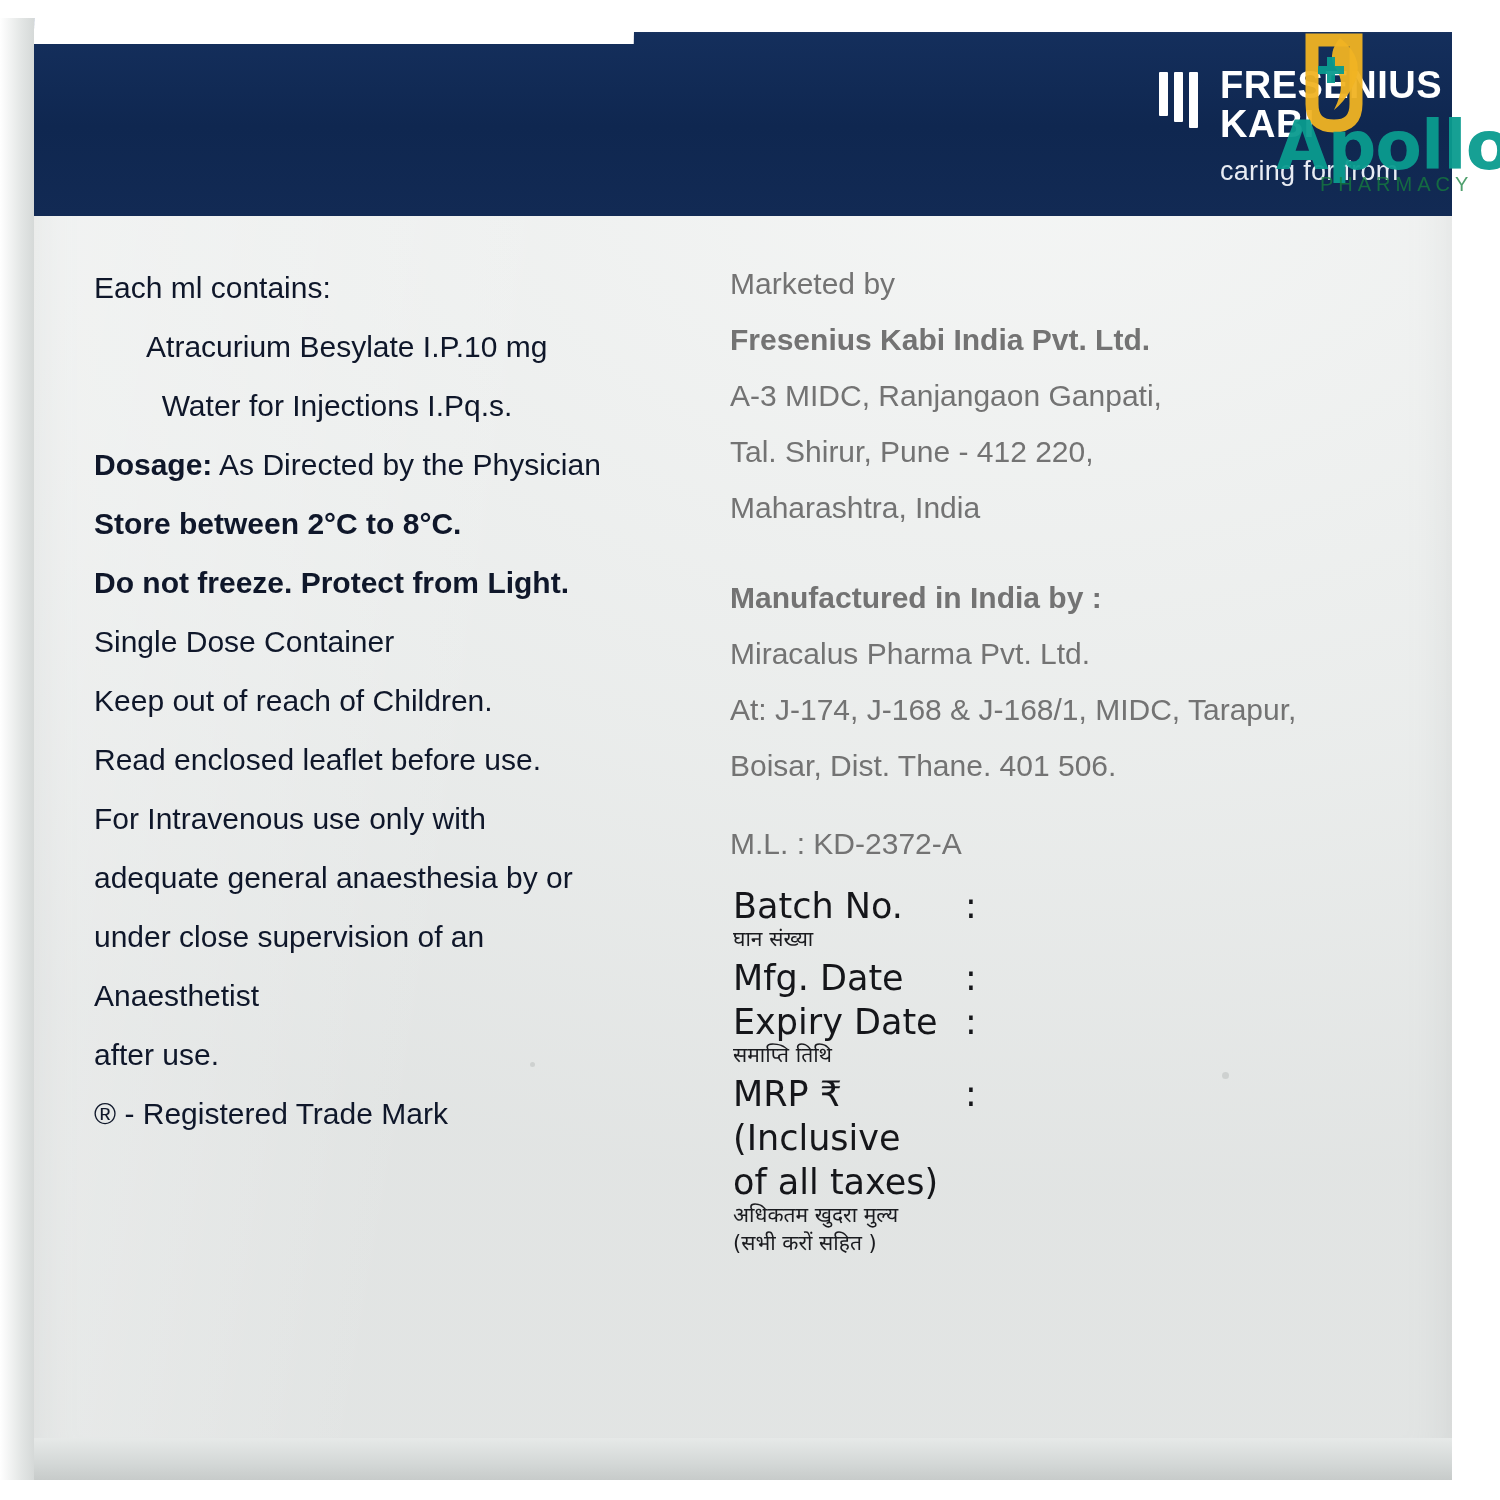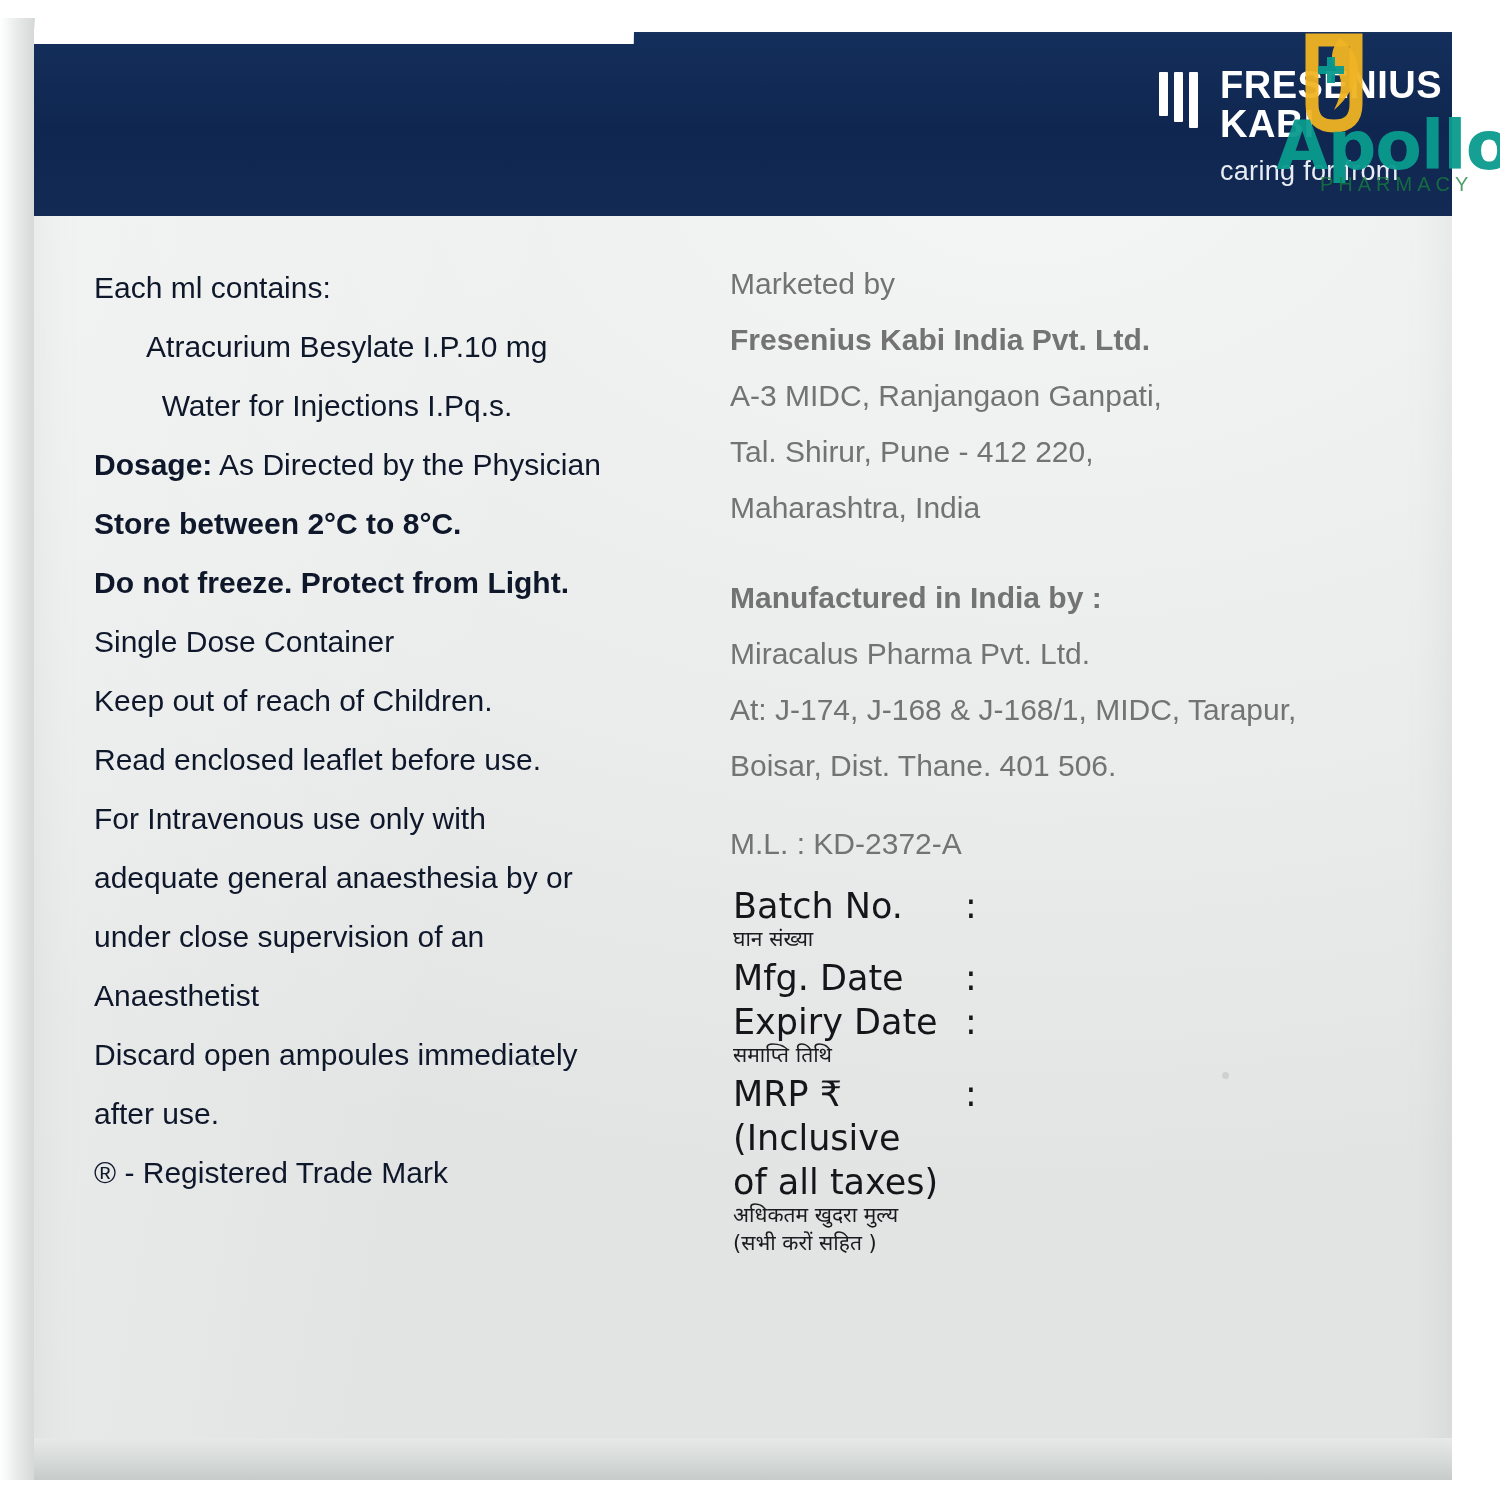--- a/index.html
+++ b/index.html
@@ -277,21 +277,20 @@
     <div class="b">Store between 2°C to 8°C.</div>
     <div class="b">Do not freeze. Protect from Light.</div>
 
     <div>Single Dose Container</div>
     <div>Keep out of reach of Children.</div>
     <div>Read enclosed leaflet before use.</div>
     <div>For Intravenous use only with</div>
     <div>adequate general anaesthesia by or</div>
     <div>under close supervision of an</div>
     <div>Anaesthetist</div>
-    <div>Discard open ampoules immediately</div>
     <div>after use.</div>
     <div>® - Registered Trade Mark</div>
   </div>
 
   <div class="col-right">
     <div>Marketed by</div>
     <div class="b">Fresenius Kabi India Pvt. Ltd.</div>
     <div>A-3 MIDC, Ranjangaon Ganpati,</div>
     <div>Tal. Shirur, Pune - 412 220,</div>
     <div>Maharashtra, India</div>

